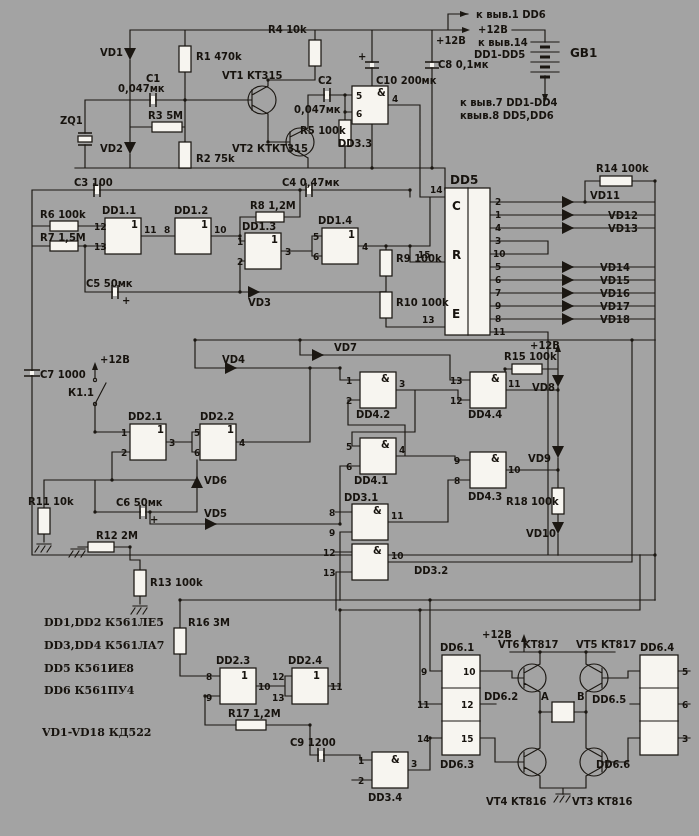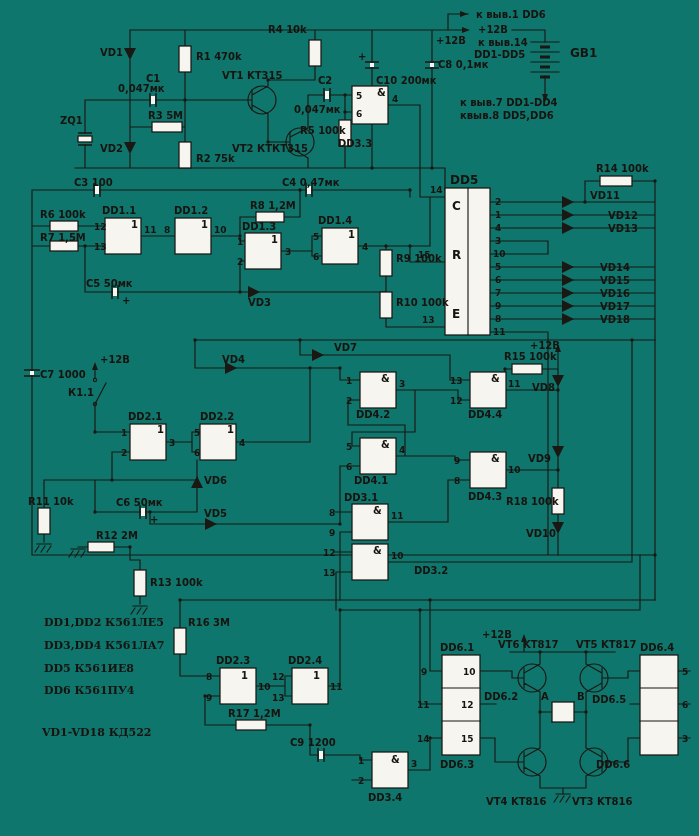--- a/index.html
+++ b/index.html
@@ -1,16 +1,16 @@
 <!DOCTYPE html>
 <html><head>
 <meta charset="utf-8">
 <style>
   html,body{margin:0;padding:0;background:#e8e5de;}
-  .page{width:699px;height:836px;background:#0f766e;position:relative;margin:0 auto;
+  .page{width:699px;height:836px;background:#a3a3a3;position:relative;margin:0 auto;
         font-family:"DejaVu Sans",sans-serif;overflow:hidden;}
   svg{display:block;width:699px;height:836px;}
   .w{stroke:#1b1712;stroke-width:1.15;fill:none;stroke-linecap:square;}
   .wthick{stroke:#1b1712;stroke-width:3;fill:none;stroke-linecap:butt;}
   .body{fill:#f7f5f0;stroke:#1b1712;stroke-width:1.25;}
   .mask{fill:#f7f5f0;stroke:none;}
   .ink{fill:#1b1712;stroke:none;}
   .plate{stroke:#1b1712;stroke-width:1.5;fill:none;}
   text{fill:#17130e;}
   .tx-t{font:700 10px "DejaVu Sans",sans-serif;}

